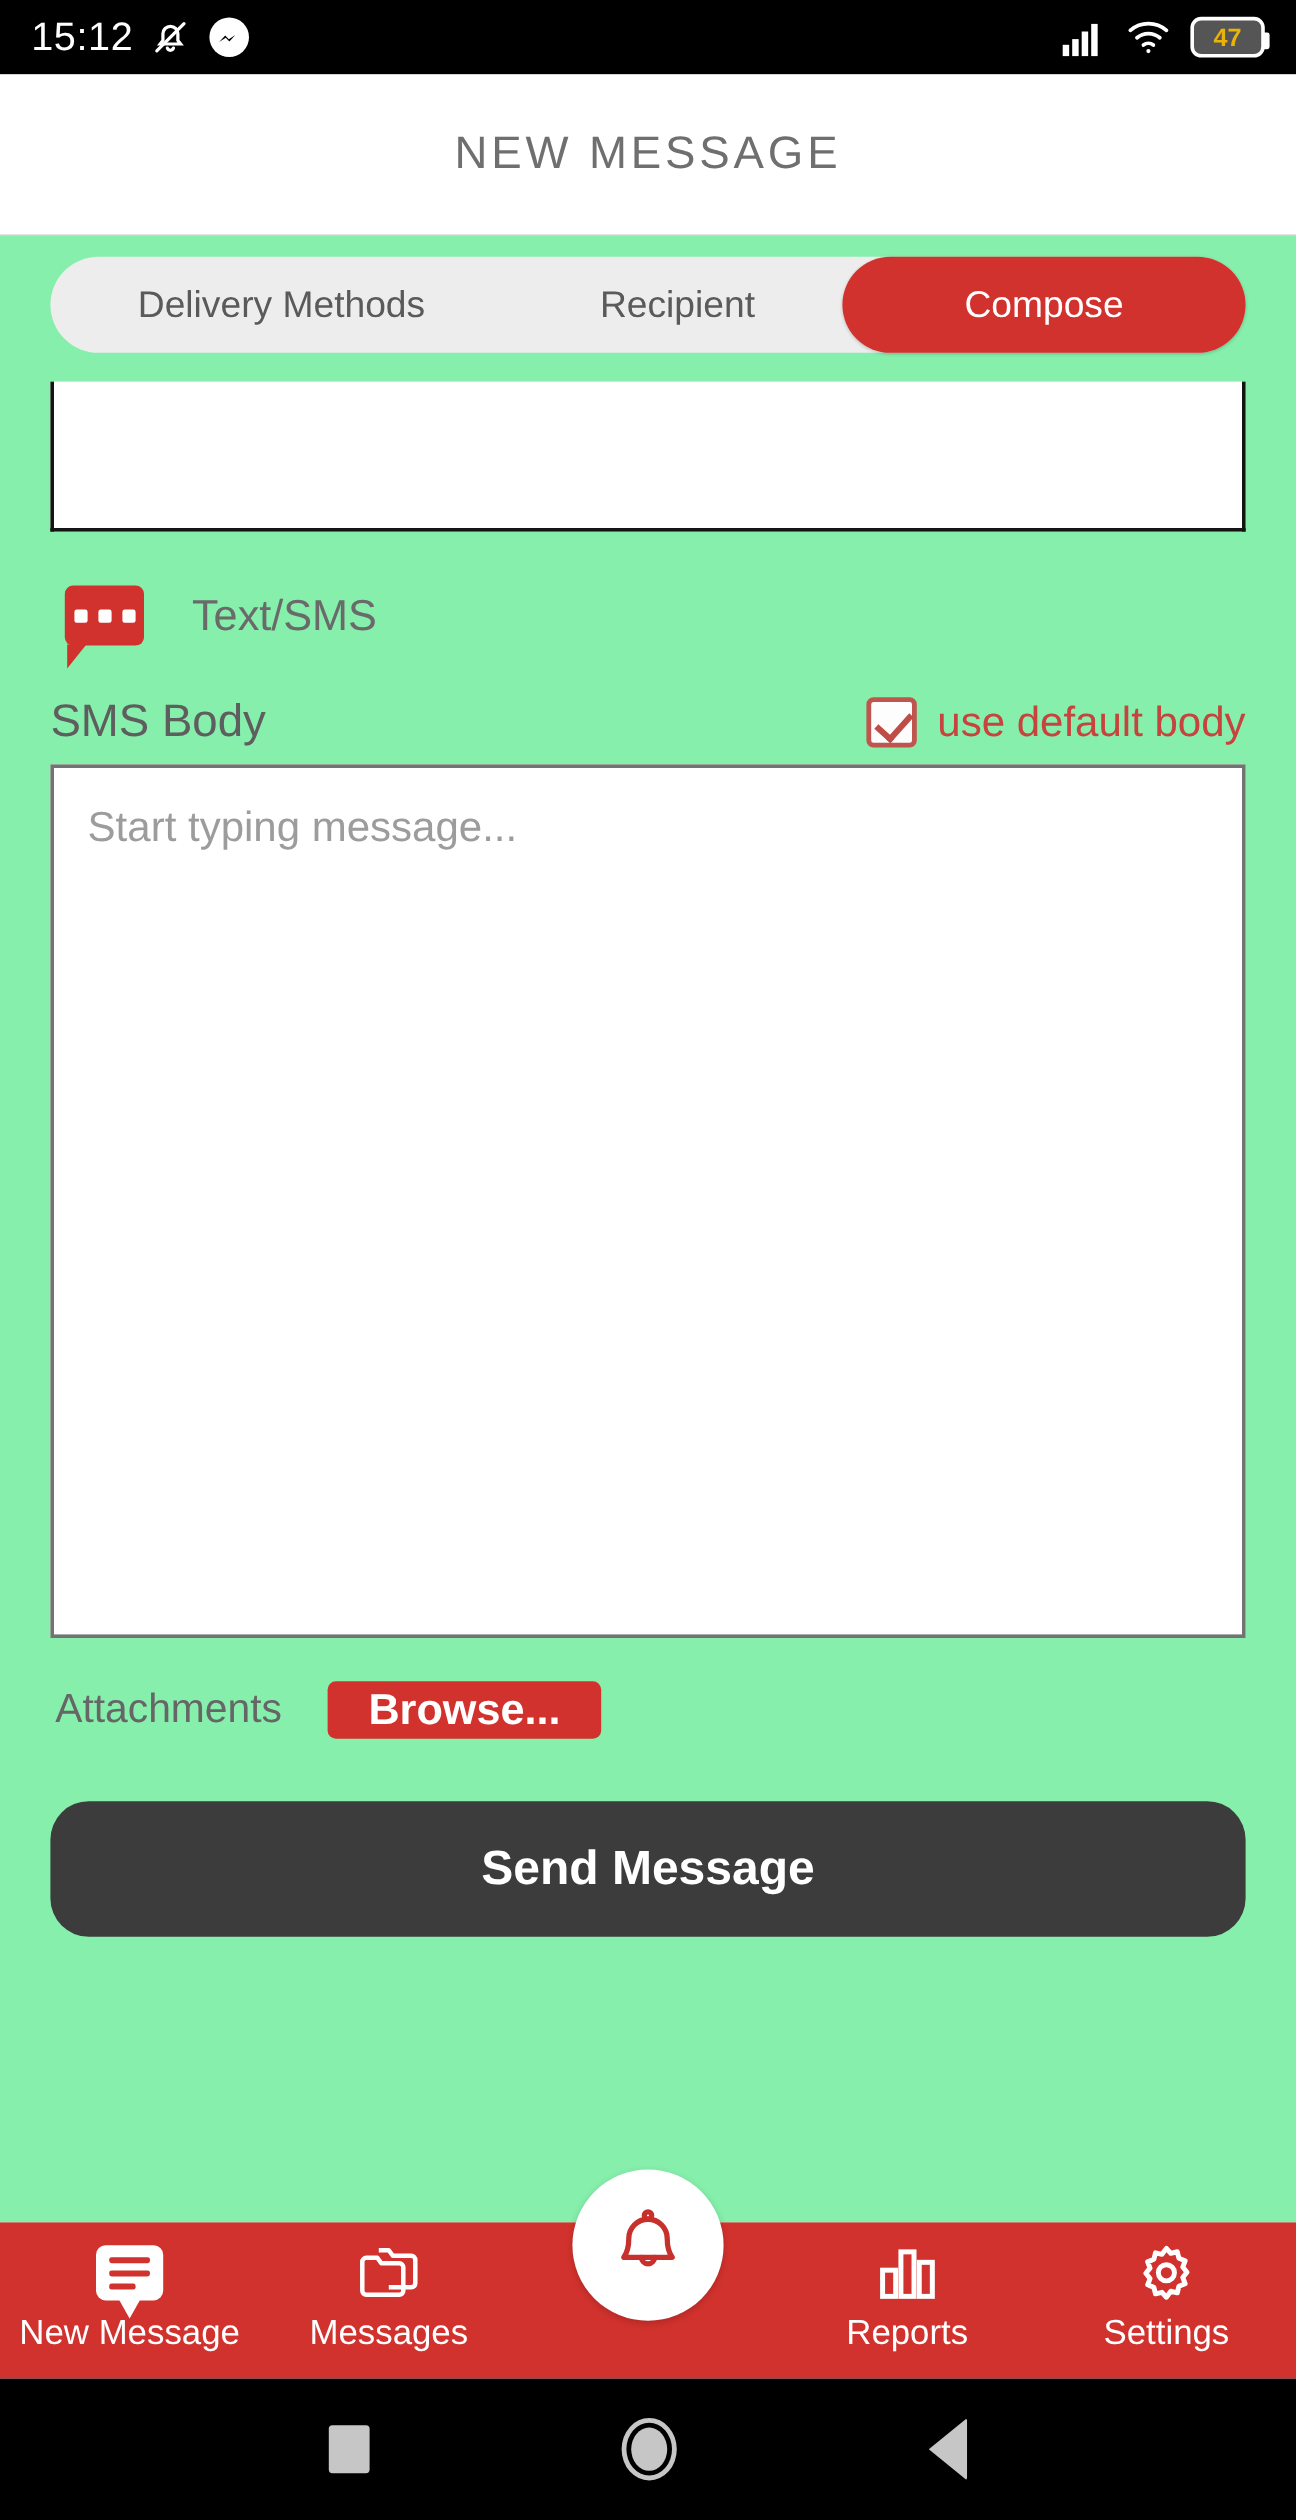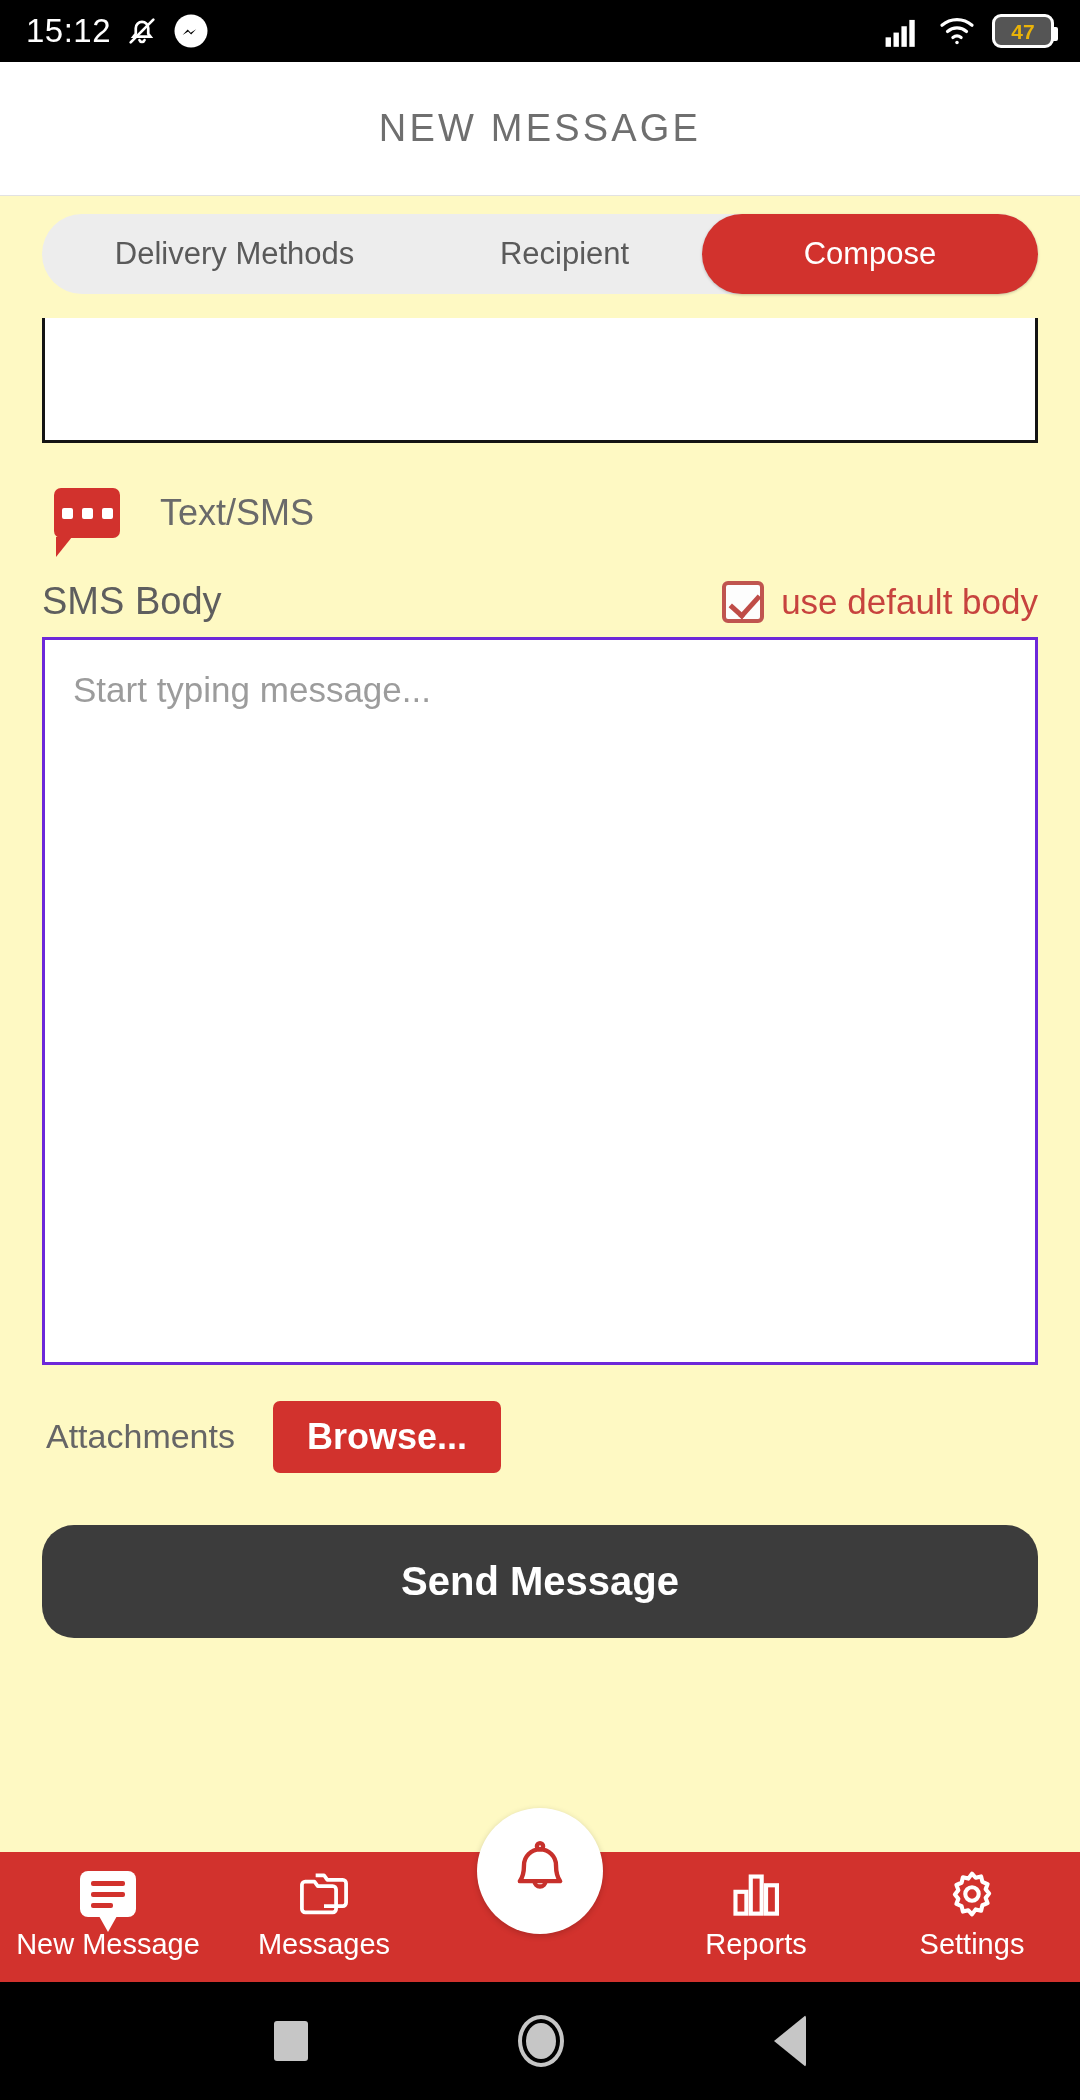--- a/index.html
+++ b/index.html
@@ -57,21 +57,21 @@
     font-size: 38px;
     letter-spacing: 3.2px;
     color: #6f6f6f;
     font-weight: 400;
   }
 
   
   .content {
     flex: 1 1 auto;
     position: relative;
-    background: #fef9c3;
+    background: #86efac;
     padding: 0 42px;
     overflow: hidden;
   }
 
   
   .segmented {
     margin-top: 18px;
     height: 80px;
     background: #ededed;
     border-radius: 40px;
@@ -157,42 +157,42 @@
     border-width: 0 5px 5px 0;
     transform: rotate(42deg);
   }
   .checkbox-label { font-size: 35px; color: #c7433e; }
 
   
   .sms-textarea {
     margin-top: 14px;
     height: 728px;
     background: #fff;
-    border: 3px solid #6d28d9;
+    border: 3px solid #737373;
     padding: 30px 28px;
   }
   .sms-textarea .placeholder {
     font-size: 35px;
     color: #9c9c9c;
   }
 
   
   .attach-row {
     display: flex; align-items: center; margin-top: 36px; gap: 38px;
     padding-left: 4px;
   }
   .attach-label { font-size: 34px; color: #666; }
   .browse-btn {
     background: #d2322d;
     color: #fff;
     font-size: 36px;
     font-weight: bold;
     border: none;
     border-radius: 7px;
-    padding: 16px 34px;
+    padding: 4px 34px;
     cursor: pointer;
     line-height: 1.1;
     font-family: "Liberation Sans", sans-serif;
   }
 
   
   .send-btn {
     display: block;
     width: 100%;
     margin-top: 52px;

